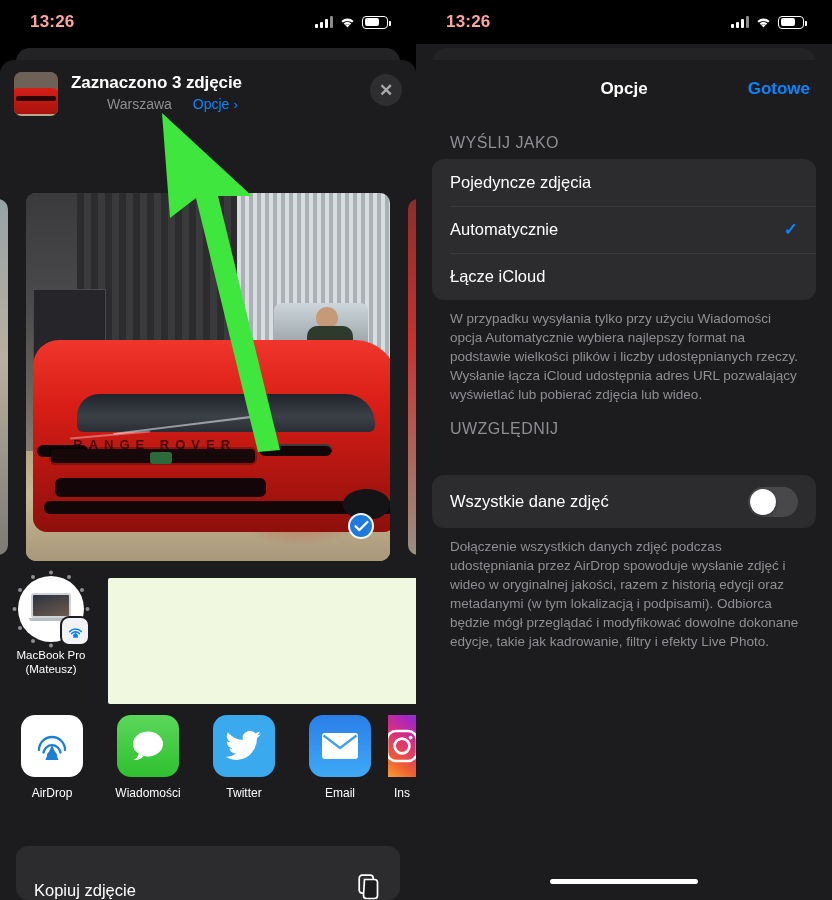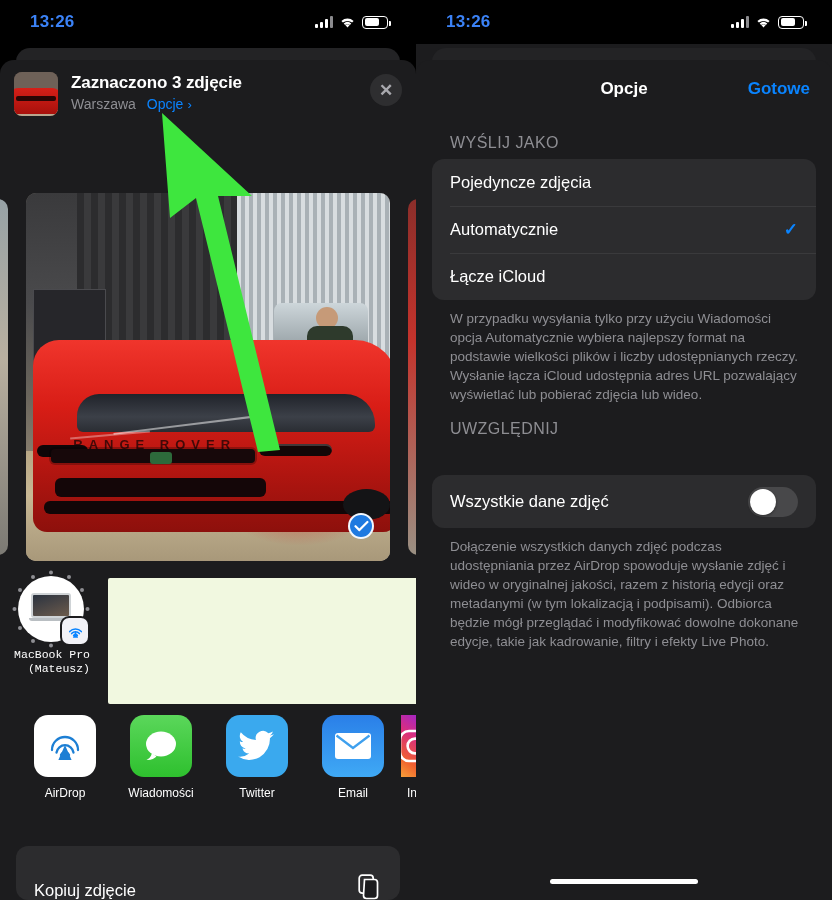--- a/index.html
+++ b/index.html
@@ -12,21 +12,21 @@
   .screen { position: relative; width: 832px; height: 900px; display: flex; }
   .panel { position: relative; width: 416px; height: 900px; overflow: hidden; background: #000; }
   .panel-right { background: #1c1c1e; }
 
   
   .statusbar {
     position: absolute; top: 0; left: 0; right: 0; height: 44px;
     display: flex; align-items: center; justify-content: space-between;
     padding: 0 28px 0 30px; background: #000; z-index: 40;
   }
-  .status-time { color: #3b82f6; font-size: 17px; font-weight: bold; letter-spacing: .2px; }
+  .status-time { color: #fca5a5; font-size: 17px; font-weight: bold; letter-spacing: .2px; }
   .status-icons { display: flex; align-items: center; gap: 6px; }
   .bars { display: flex; align-items: flex-end; gap: 2px; height: 12px; }
   .bars i { display: block; width: 3px; background: #fff; border-radius: 1px; }
   .bars i:nth-child(1){ height: 4px; }
   .bars i:nth-child(2){ height: 6px; }
   .bars i:nth-child(3){ height: 9px; }
   .bars i:nth-child(4){ height: 12px; background:#8b8b8e; }
   .wifi { width: 17px; height: 13px; position: relative; }
   .wifi svg { display:block; }
   .battery { width: 26px; height: 13px; border: 1.6px solid #fff; border-radius: 4px; position: relative; }
@@ -54,21 +54,21 @@
     position:absolute; left:-4px; bottom:2px; width:52px; height:26px;
     background:linear-gradient(#d61f18,#a8110c); border-radius:8px 10px 3px 3px;
   }
   .hdr-thumb .car::before{
     content:""; position:absolute; left:6px; top:8px; right:6px; height:5px; background:#2a0605; border-radius:2px;
   }
   .hdr-thumb .sky { position:absolute; left:0; right:0; top:0; height:18px; background:#6e6158; }
   .hdr-thumb .floor { position:absolute; left:0; right:0; bottom:0; height:6px; background:#b9a68e; }
   .hdr-text { margin-left:13px; padding-top:1px; flex:1; min-width:0; }
   .hdr-title { color:#fff; font-size:17px; font-weight:bold; letter-spacing:-.1px; }
-  .hdr-sub { margin-top:3px; display:flex; align-items:flex-start; gap:11px; }
+  .hdr-sub { margin-top:3px; display:flex; align-items:flex-start; gap:21px;margin-left:36px; }
   .hdr-place { color:#8e8e93; font-size:14px; }
   .hdr-opcje { color:#0a84ff; font-size:14px; display:flex; align-items:center; gap:4px; cursor:pointer; }
   .hdr-opcje .chev { font-size:13px; color:#0a84ff; }
   .close-btn {
     position:absolute; right:14px; top:14px; width:32px; height:32px; border-radius:50%;
     background:#2e2e30; display:flex; align-items:center; justify-content:center; cursor:pointer;
   }
   .close-btn span { color:#a9a9ae; font-size:17px; line-height:1; font-weight:bold; }
 
   
@@ -121,42 +121,42 @@
   .ph-hl2 { position:absolute; left:10%; top:49%; width:22%; height:2px; background:rgba(255,255,255,.35); transform:rotate(-5deg); }
   .check-badge {
     position:absolute; right:16px; bottom:22px; width:26px; height:26px; border-radius:50%;
     background:#1f7ae0; border:2px solid rgba(255,255,255,.95);
     display:flex; align-items:center; justify-content:center; z-index:3;
   }
   .check-badge svg { display:block; }
 
   
   .airdrop-row { position:absolute; left:0; right:0; top:508px; height:128px; }
-  .ad-target { position:absolute; left:12px; top:8px; width:78px; text-align:right; cursor:pointer;font-family:Liberation Mono, monospace; }
+  .ad-target { position:absolute; left:12px; top:8px; width:78px; text-align:center; cursor:pointer; }
   .ad-circle {
     width:66px; height:66px; border-radius:50%; margin:0 auto; position:relative; background:#fff; overflow:visible;
   }
   .ad-dots { position:absolute; left:-6px; top:-6px; width:78px; height:78px; }
   .ad-mac { position:absolute; left:11px; top:17px; width:44px; height:30px; }
   .ad-mac .lid { width:40px; height:25px; margin:0 auto; background:#cfd3d6; border-radius:3px; padding:2px; }
   .ad-mac .scr { width:100%; height:100%; background:linear-gradient(160deg,#2b3340,#6c5b4c); border-radius:1px; }
   .ad-mac .base { width:44px; height:3px; background:#b9bec2; border-radius:0 0 3px 3px; }
   .ad-badge {
     position:absolute; right:-4px; bottom:-2px; width:26px; height:26px; border-radius:7px;
     background:#f2f2f7; display:flex; align-items:center; justify-content:center;
     box-shadow:0 0 0 2px #1c1c1e;
   }
   .ad-label { margin-top:6px; color:#fff; font-size:11.5px; line-height:14px; }
   .redaction {
     position:absolute; left:108px; top:10px; width:312px; height:126px;
     background:#f1f8e0; border-radius:2px;
   }
 
   
-  .apps { position:absolute; left:17px; right:0; top:655px; height:108px; display:flex; }
+  .apps { position:absolute; left:4px; right:0; top:655px; height:108px; display:flex; }
   .app { width:96px; text-align:center; flex:none; cursor:pointer; }
   .app-icon { width:62px; height:62px; border-radius:14px; margin:0 auto; display:flex; align-items:center; justify-content:center; overflow:hidden; }
   .app-label { margin-top:9px; color:#fff; font-size:12px; white-space:nowrap; }
   .ic-airdrop { background:#fff; }
   .ic-msg { background:linear-gradient(180deg,#5bd75b,#2ec02e); }
   .ic-mail { background:linear-gradient(180deg,#2a7fe8,#3fa9f5); }
   .ic-twitter { background:#3aa9ee; }
   .ic-insta { background:linear-gradient(35deg,#f9b53c 5%,#f0612e 30%,#d92e7f 58%,#a626c4 80%,#5b51d8 100%); }
   .app-clip { width:96px; overflow:hidden; }
   .app-cut { width:96px; margin-left:-34px; }

